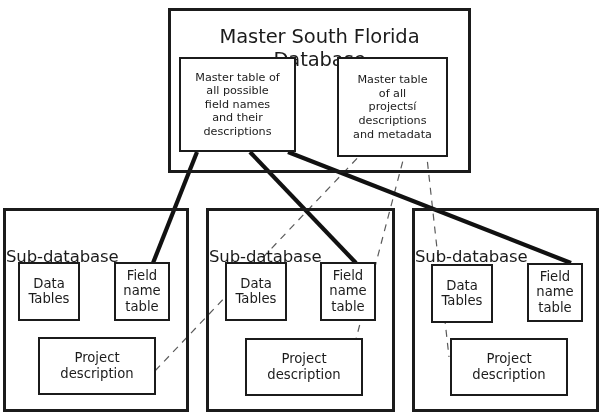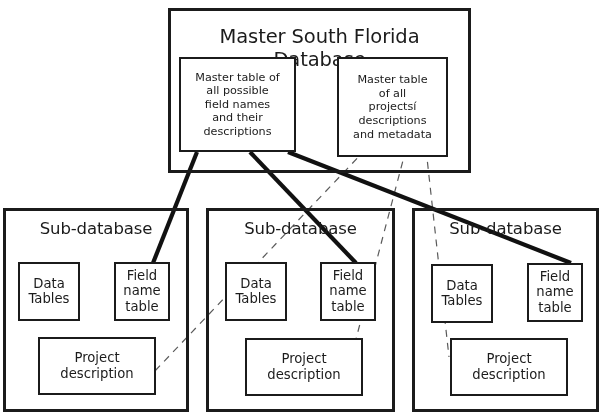--- a/index.html
+++ b/index.html
@@ -62,22 +62,22 @@
     right: 0;
     top: 14px;
     text-align: center;
     font-size: 19.5px;
     letter-spacing: -0.1px;
   }
   .title-sub {
     position: absolute;
     left: 0;
     right: 0;
-    top: 8px;
-    text-align: center;
+    top: 36px;
+    text-align: left;
     font-size: 16.5px;
     letter-spacing: -0.1px;
   }
   .master-table .label-center {
     font-size: 11.2px;
     line-height: 1.22;
   }
   .sub-box .label-center {
     font-size: 13.2px;
     line-height: 1.2;

